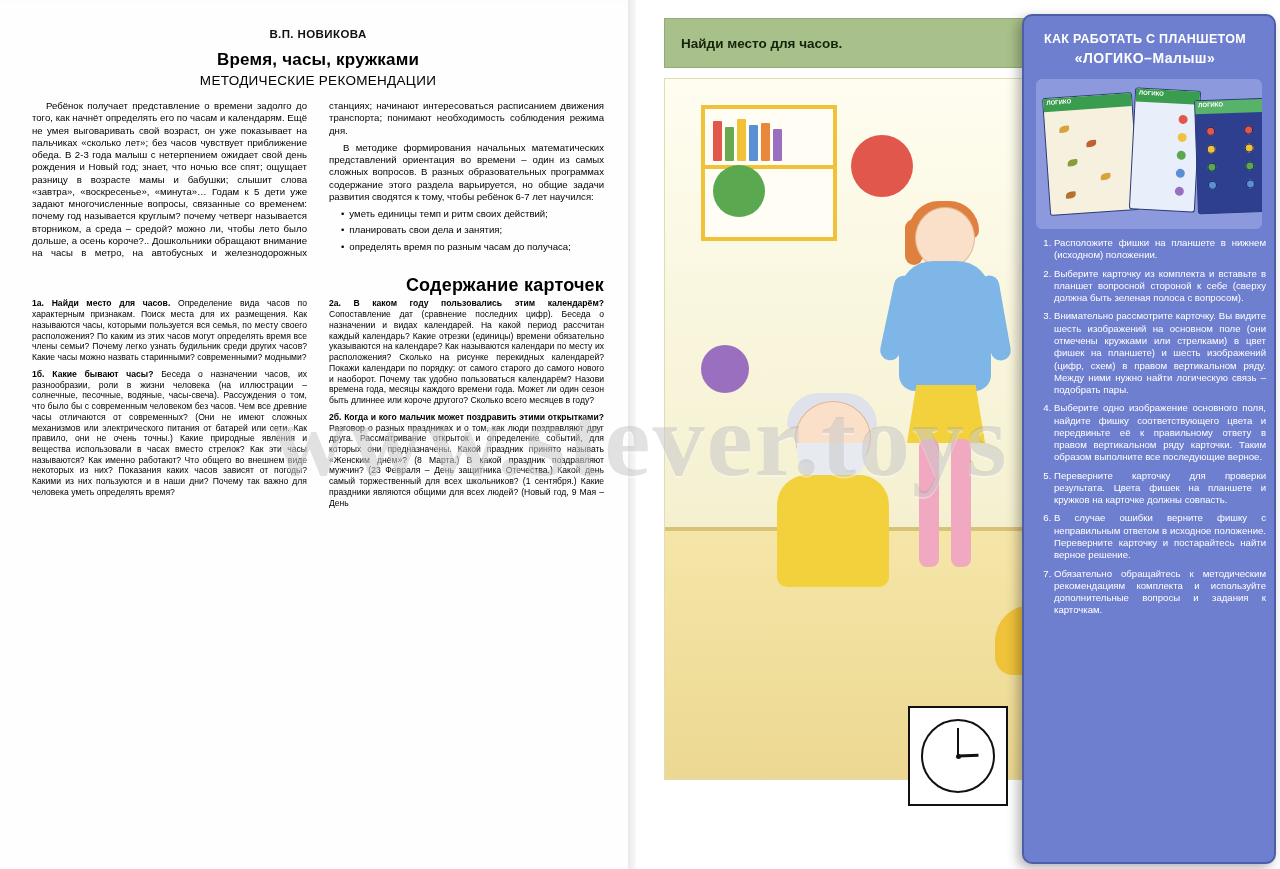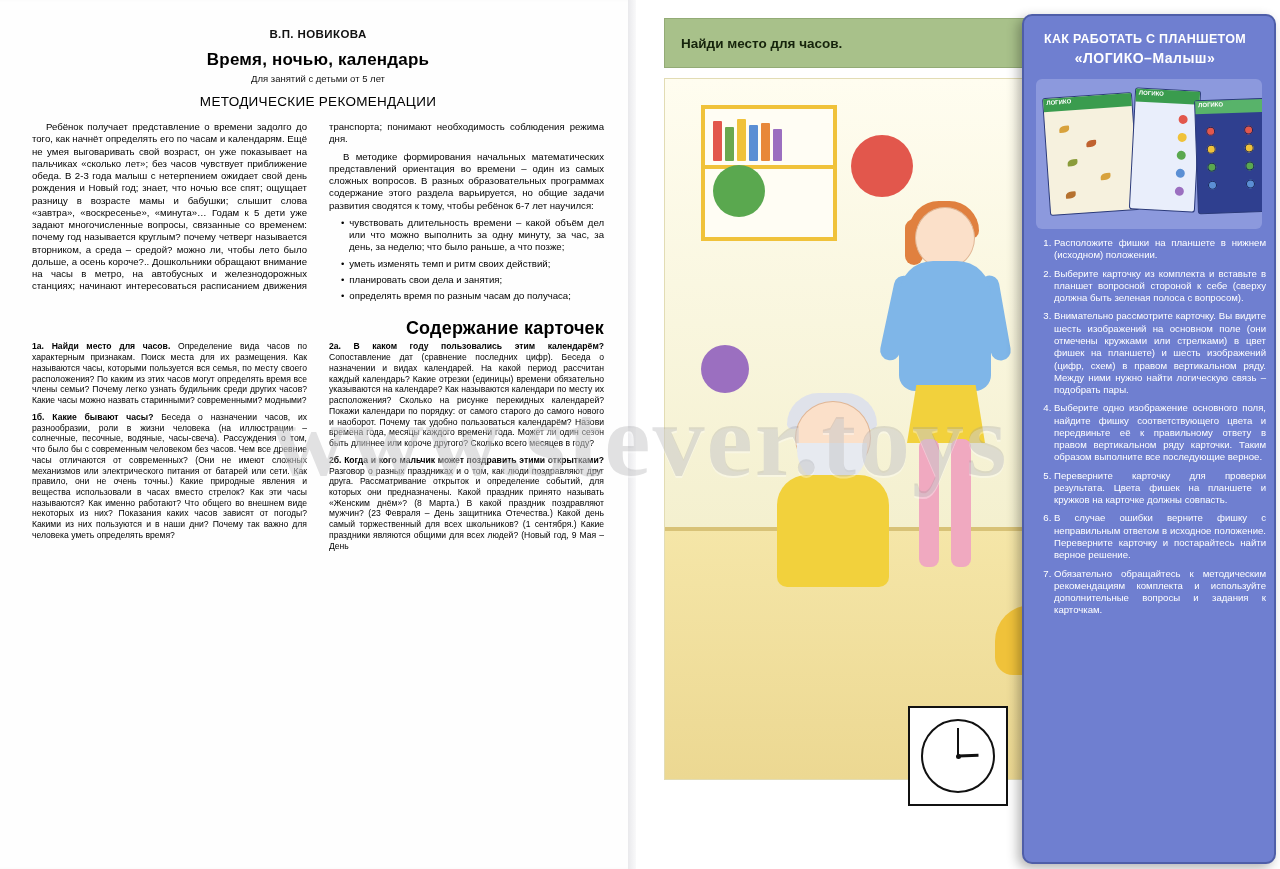--- a/index.html
+++ b/index.html
@@ -192,30 +192,28 @@
   }
 </style>
 </head>
 <body>
 
 <div class="page">
 
   <div class="left-page">
     <div class="lp-inner">
       <div class="author">В.П. НОВИКОВА</div>
-      <div class="booktitle">Время, ночью, календарь</div>
-      <div class="subtitle">Для занятий с детьми от 5 лет</div>
+      <div class="booktitle">Время, часы, кружками</div>
       <div class="method-head">МЕТОДИЧЕСКИЕ РЕКОМЕНДАЦИИ</div>
 
       <div class="two-col">
         <p>Ребёнок получает представление о времени задолго до того, как начнёт определять его по часам и календарям. Ещё не умея выговаривать свой возраст, он уже показывает на пальчиках «сколько лет»; без часов чувствует приближение обеда. В 2-3 года малыш с нетерпением ожидает свой день рождения и Новый год; знает, что ночью все спят; ощущает разницу в возрасте мамы и бабушки; слышит слова «завтра», «воскресенье», «минута»… Годам к 5 дети уже задают многочисленные вопросы, связанные со временем: почему год называется круглым? почему четверг называется вторником, а среда – средой? можно ли, чтобы лето было дольше, а осень короче?.. Дошкольники обращают внимание на часы в метро, на автобусных и железнодорожных станциях; начинают интересоваться расписанием движения транспорта; понимают необходимость соблюдения режима дня.</p>
         <p>В методике формирования начальных математических представлений ориентация во времени – один из самых сложных вопросов. В разных образовательных программах содержание этого раздела варьируется, но общие задачи развития сводятся к тому, чтобы ребёнок 6-7 лет научился:</p>
         <ul>
-          <li>чувствовать длительность времени – какой объём дел или что можно выполнить за одну минуту, за час, за день, за неделю; что было раньше, а что позже;</li>
-          <li>уметь изменять темп и ритм своих действий;</li>
+          <li>уметь единицы темп и ритм своих действий;</li>
           <li>планировать свои дела и занятия;</li>
           <li>определять время по разным часам до получаса;</li>
         </ul>
       </div>
 
       <div class="section-head">Содержание карточек</div>
 
       <div class="cards-cols">
         <p>
           <b>1а.</b>

